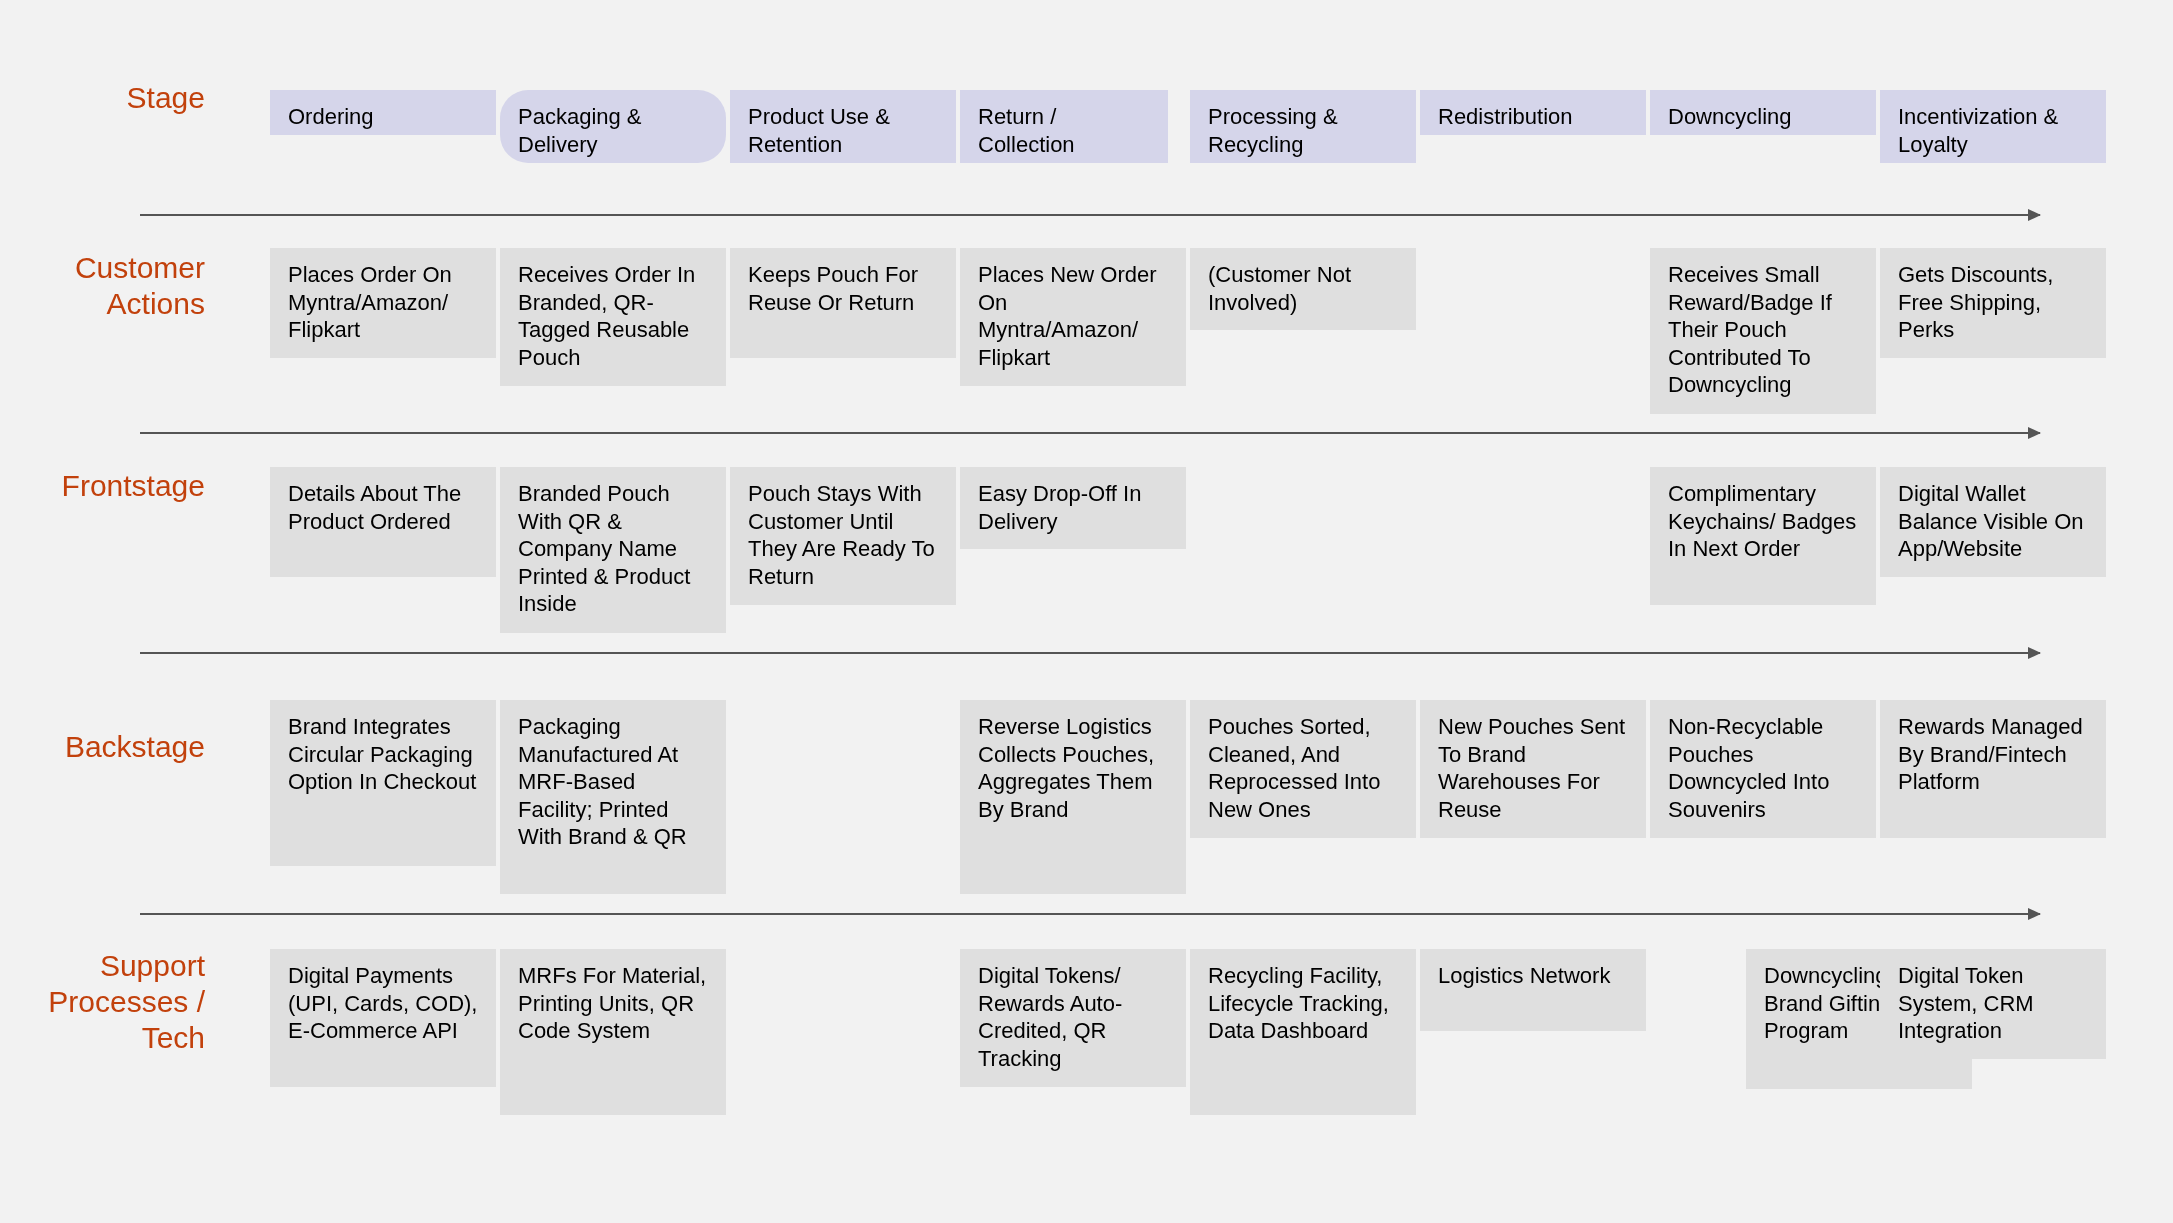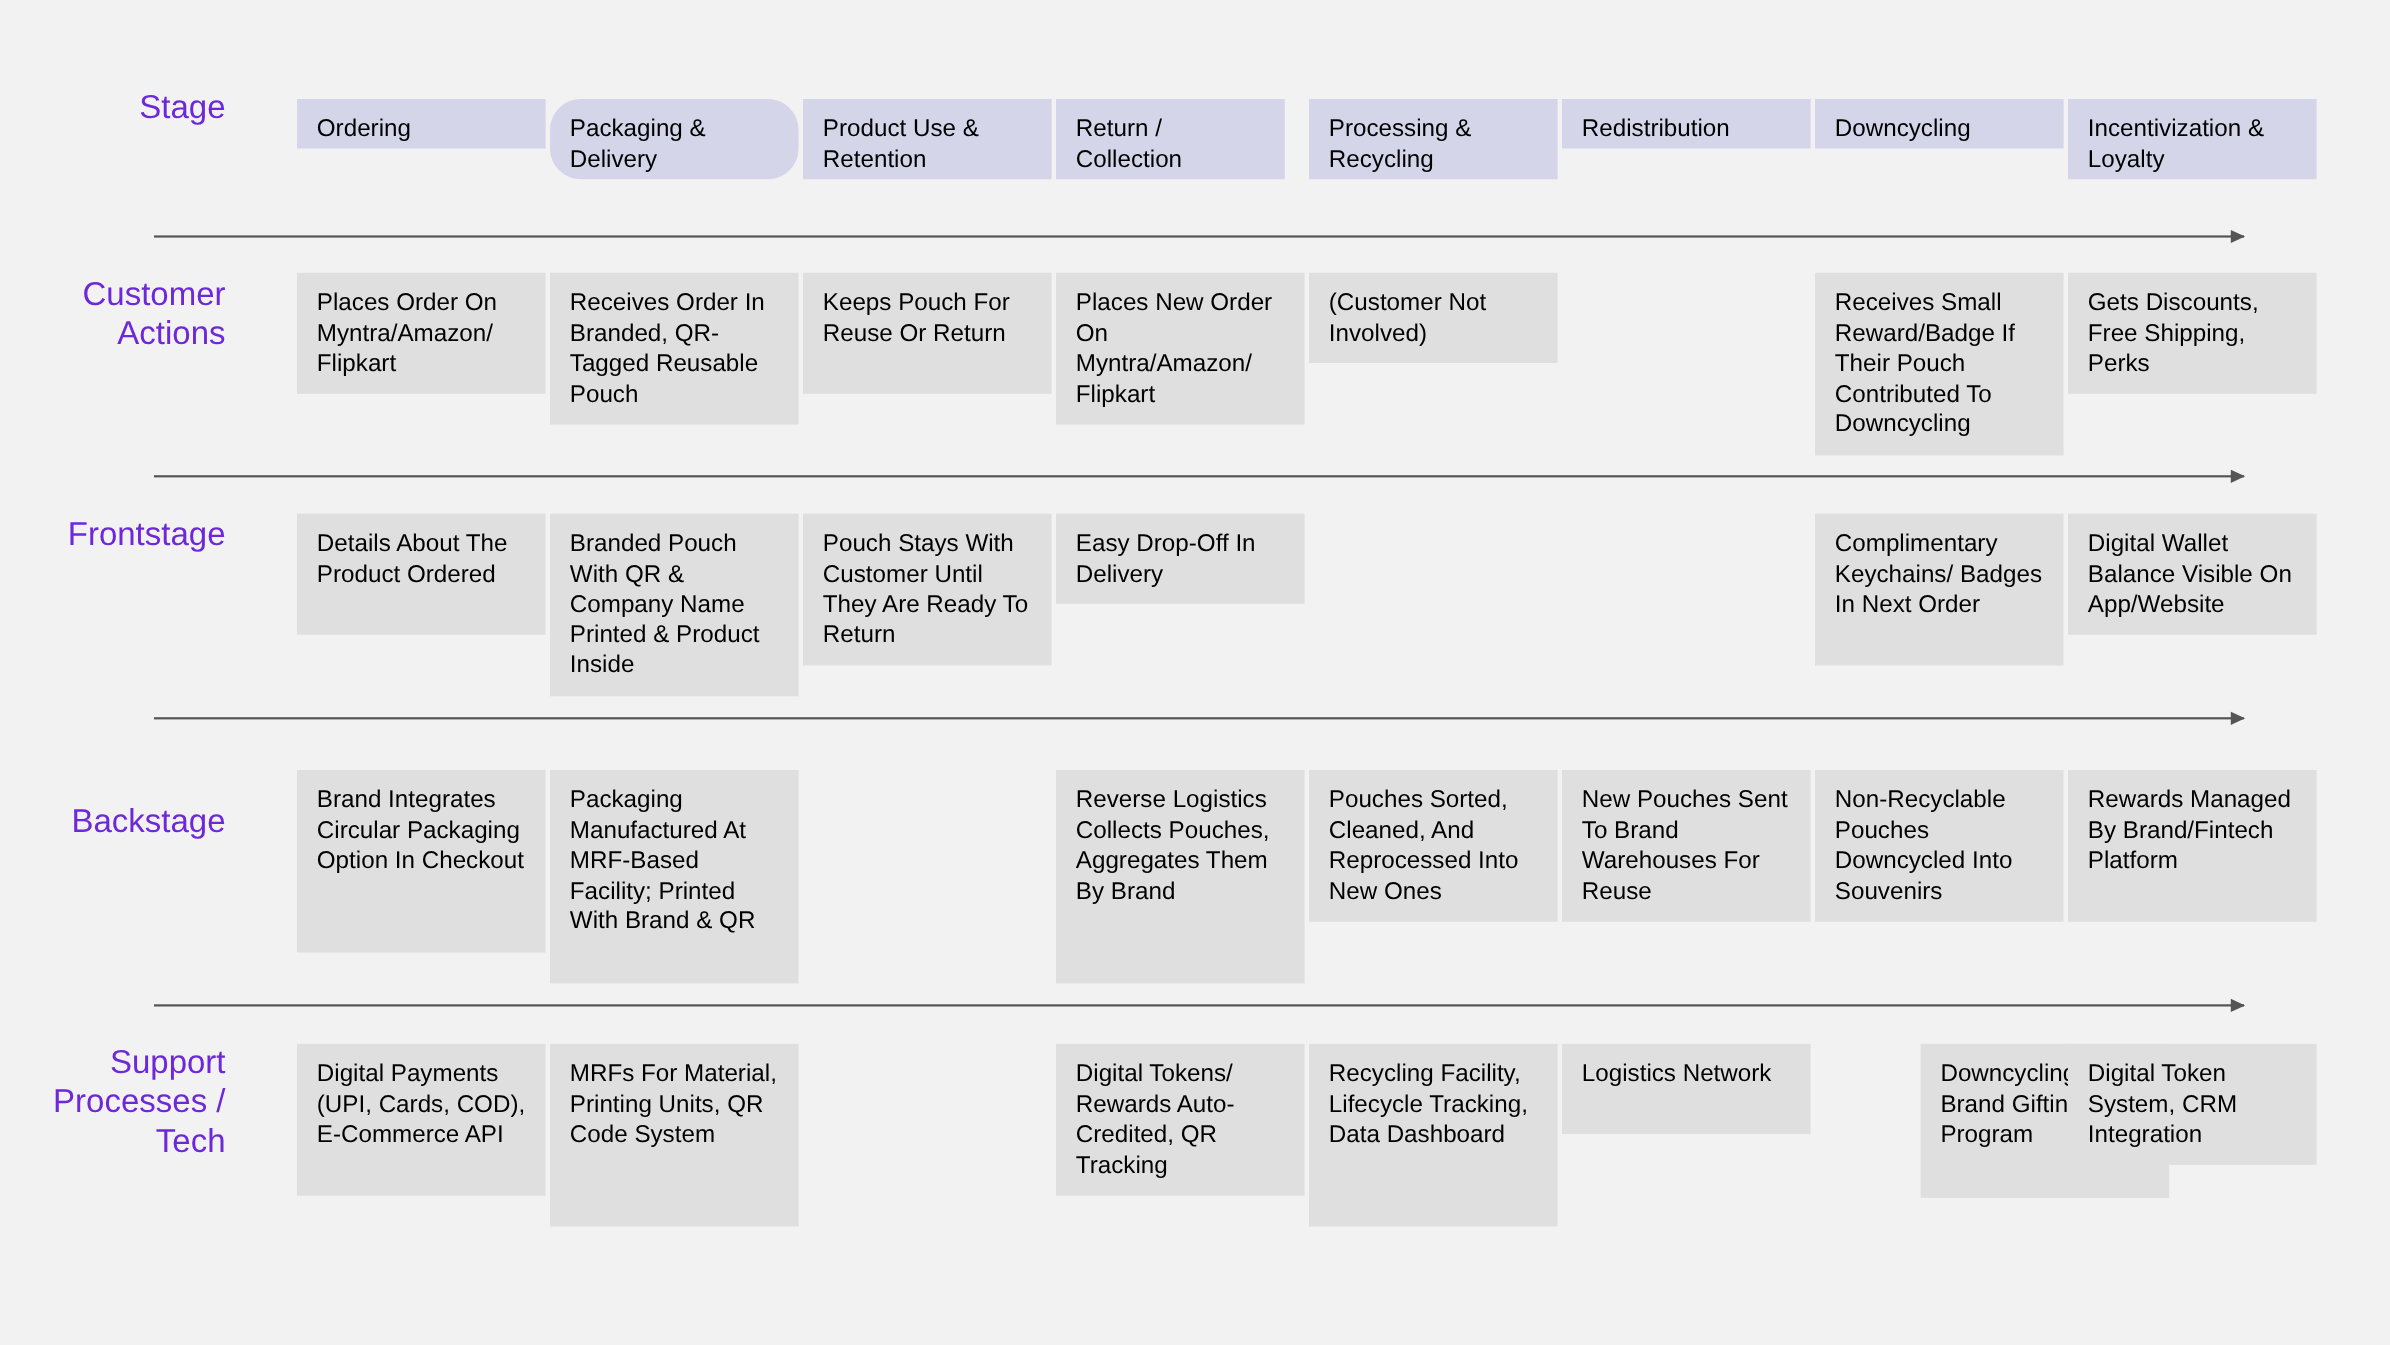--- a/index.html
+++ b/index.html
@@ -11,21 +11,21 @@
   }
   #blueprint {
     position: relative;
     width: 2173px;
     height: 1223px;
     background: #f2f2f2;
     overflow: hidden;
   }
   .row-label {
     position: absolute;
-    color: #6d28d9;
+    color: #c2410c;
     font-size: 30px;
     line-height: 36px;
     text-align: right;
     font-family: "Liberation Sans", sans-serif;
     white-space: pre-line;
   }
   .cell {
     position: absolute;
     font-size: 22px;
     line-height: 27.5px;

